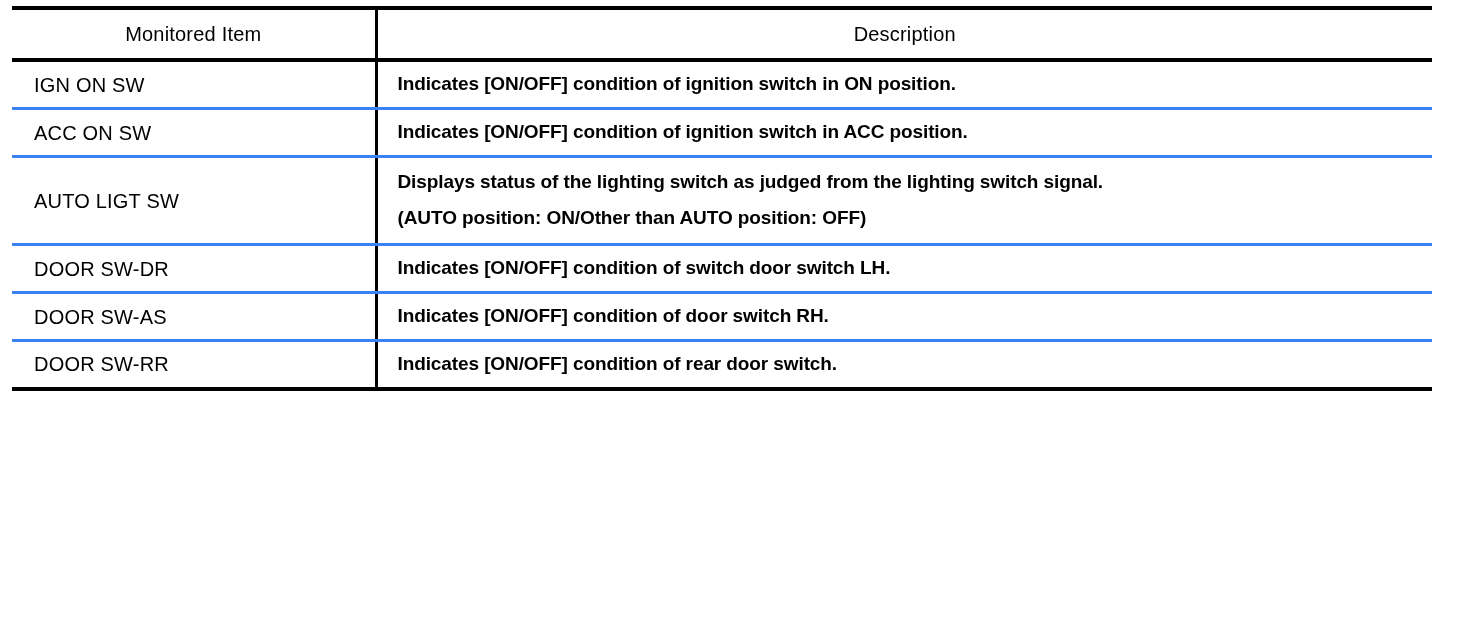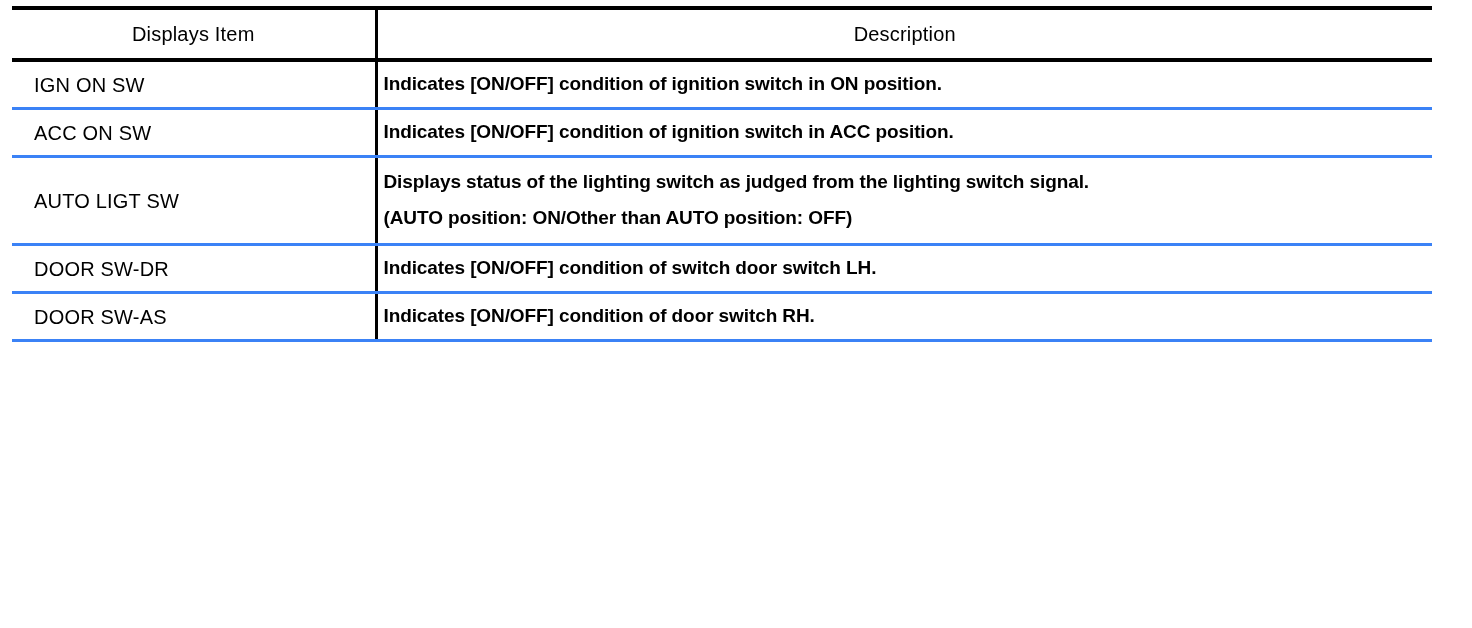--- a/index.html
+++ b/index.html
@@ -71,21 +71,21 @@
   .header-row th.cell-item {
     text-align: center;
     padding: 10px 10px 10px 10px;
     font-weight: normal;
   }
 
   .cell-desc {
     text-align: left;
     font-size: 19px;
     line-height: 1.42;
-    padding: 9px 12px 9px 6px;
+    padding: 9px 12px 9px 20px;
     font-weight: bold;
     letter-spacing: -0.1px;
   }
 
   .header-row th.cell-desc {
     text-align: center;
     font-weight: normal;
     font-size: 20px;
     padding: 10px;
     letter-spacing: 0.2px;
@@ -105,21 +105,21 @@
 <body>
 
 <div class="page">
   <table class="spec-table">
     <colgroup>
       <col class="col-item">
       <col class="col-desc">
     </colgroup>
     <thead>
       <tr class="header-row">
-        <th class="cell-item">Displays Item</th>
+        <th class="cell-item">Monitored Item</th>
         <th class="cell-desc">Description</th>
       </tr>
     </thead>
     <tbody id="table-body">
         <tr>
           <td class="cell-item">IGN ON SW</td>
           <td class="cell-desc">
             <span class="desc-line">Indicates [ON/OFF] condition of ignition switch in ON position.</span>
           </td>
         </tr>
@@ -141,15 +141,21 @@
           <td class="cell-desc">
             <span class="desc-line">Indicates [ON/OFF] condition of switch door switch LH.</span>
           </td>
         </tr>
         <tr>
           <td class="cell-item">DOOR SW-AS</td>
           <td class="cell-desc">
             <span class="desc-line">Indicates [ON/OFF] condition of door switch RH.</span>
           </td>
         </tr>
+        <tr class="last-row">
+          <td class="cell-item">DOOR SW-RR</td>
+          <td class="cell-desc">
+            <span class="desc-line">Indicates [ON/OFF] condition of rear door switch.</span>
+          </td>
+        </tr>
       </tbody>
   </table>
 </div>
 
 </body></html>

